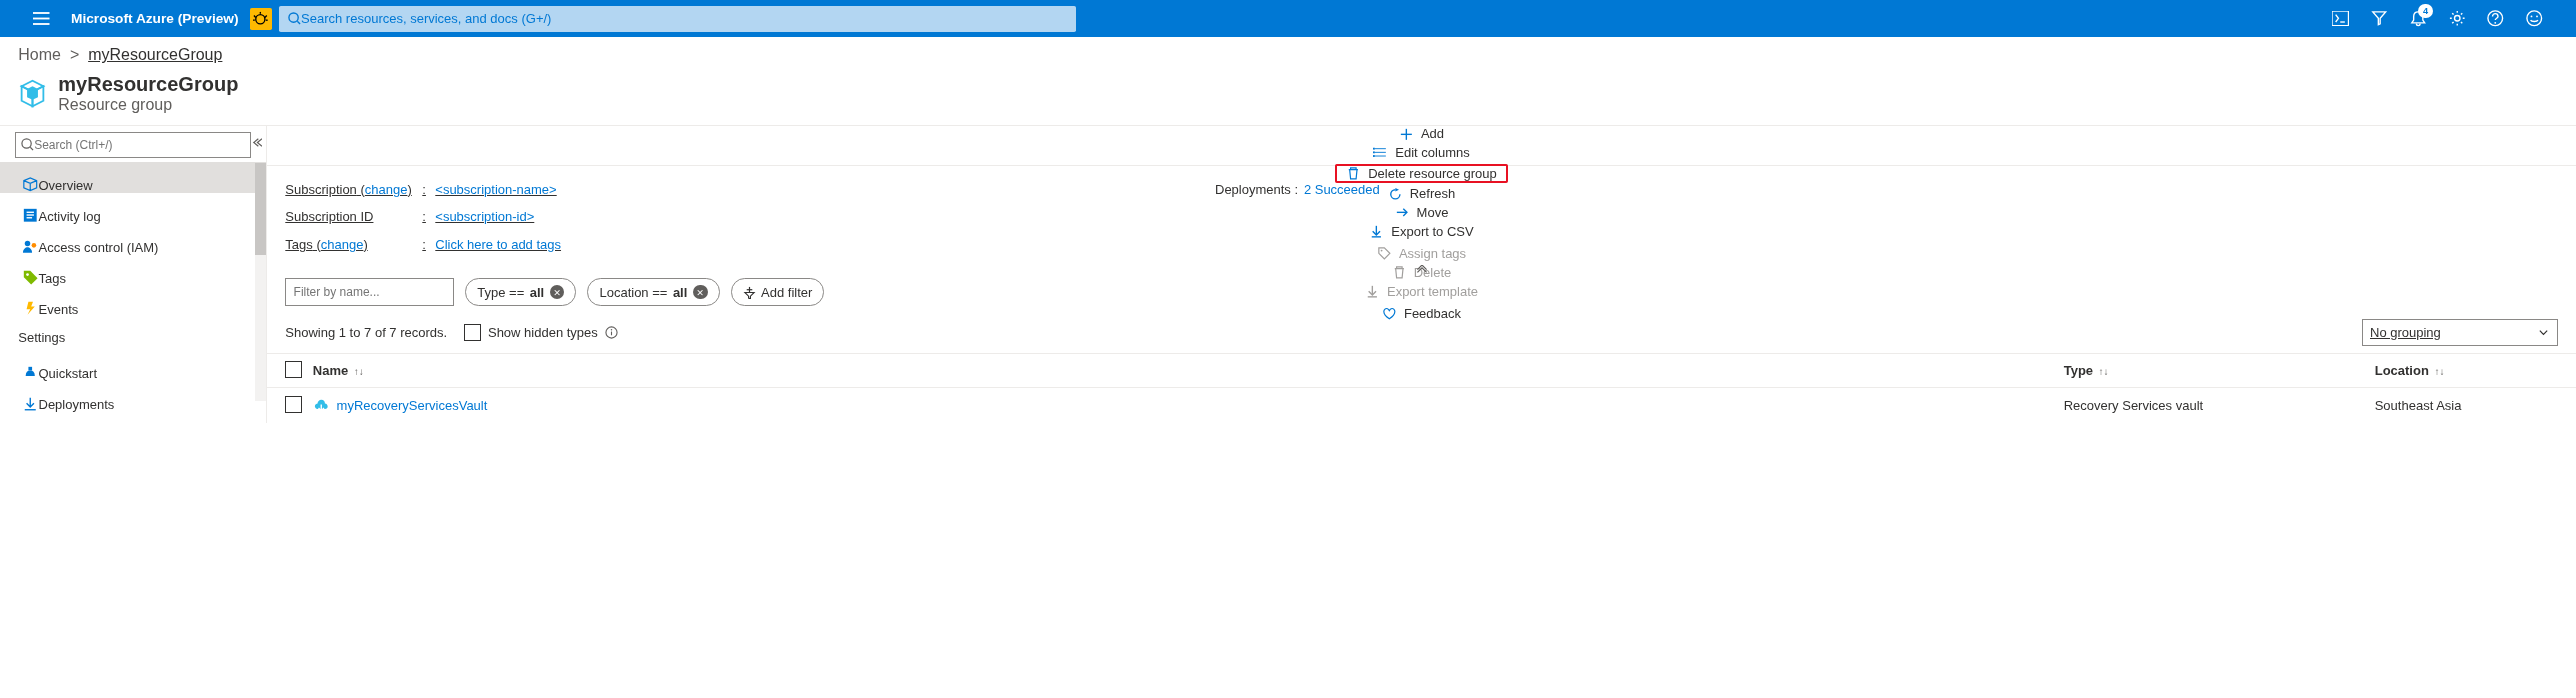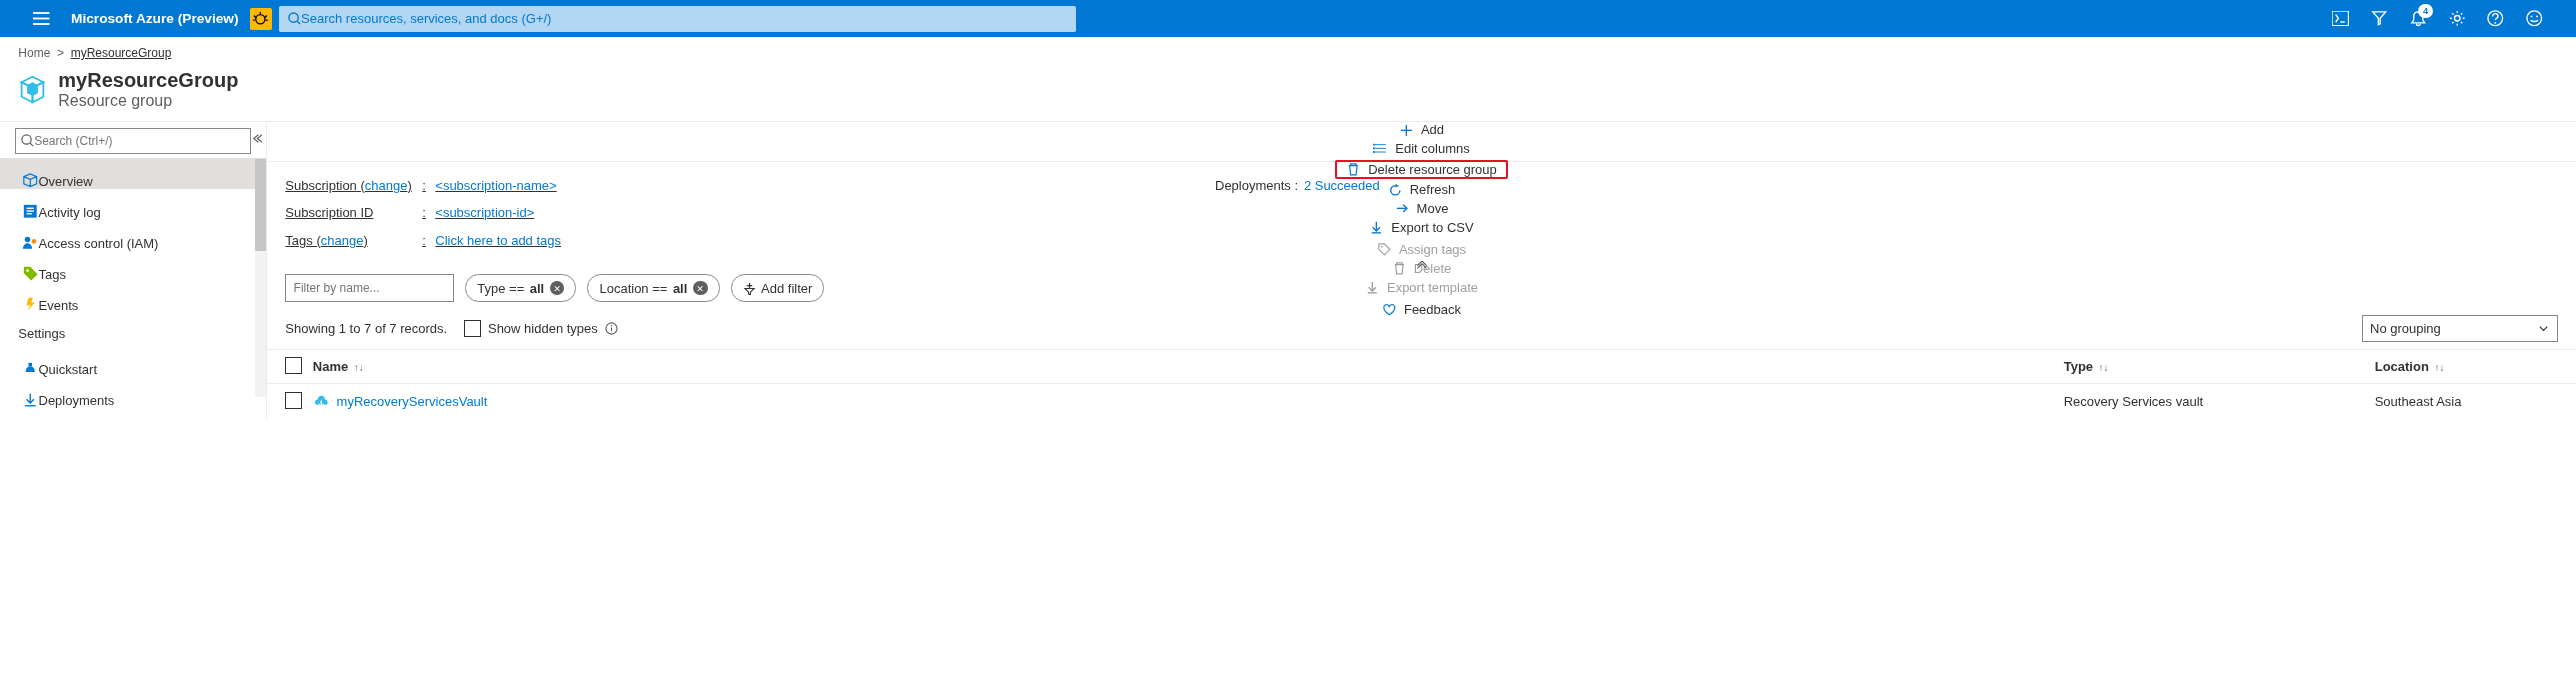--- a/index.html
+++ b/index.html
@@ -12,21 +12,21 @@
 .preview-badge { width: 22px; height: 22px; background: #ffb900; border-radius: 1.8px; display: flex; align-items: center; justify-content: center; margin-right: 7.3px; }
 .search-box { flex: 1; max-width: 797px; height: 26px; background: #b3d6f2; border-radius: 1.8px; display: flex; align-items: center; padding: 0 9.2px; }
 .search-box input { flex: 1; border: none; background: transparent; outline: none; font-size: 13px; color: #0078d4; }
 .search-box input::placeholder { color: #0078d4; }
 .hdr-spacer { flex: 1; }
 .hdr-icons { display: flex; align-items: center; gap: 1.8px; }
 .hdr-icon-btn { width: 37px; height: 37px; display: flex; align-items: center; justify-content: center; cursor: pointer; position: relative; }
 .notif-badge { position: absolute; top: 3.7px; right: 3.7px; background: #fff; color: #0078d4; border-radius: 50%; width: 14.7px; height: 14.7px; font-size: 9.2px; font-weight: 600; display: flex; align-items: center; justify-content: center; }
 
 
-.breadcrumb { padding: 9.2px 18.3px 5.5px; font-size: 12px; color: #605e5c; }
+.breadcrumb { padding: 9.2px 18.3px 5.5px; font-size: 16px; color: #605e5c; }
 .breadcrumb a { color: #605e5c; text-decoration: none; }
 .breadcrumb .current { color: #323130; text-decoration: underline; }
 
 
 .page-title-row { display: flex; align-items: center; padding: 3.7px 18.3px 11px; gap: 11px; }
 .rg-icon { width: 29px; height: 29px; }
 .page-title h1 { font-size: 20px; font-weight: 600; color: #323130; }
 .page-title .sub { font-size: 16px; color: #605e5c; }
 
 
@@ -61,21 +61,21 @@
 .ess-collapse { position: absolute; left: 50%; bottom: -7.3px; transform: translateX(-50%); cursor: pointer; }
 
 .filter-row { display: flex; align-items: center; gap: 11px; padding: 11px 18.3px 5.5px; }
 .filter-input { width: 169px; height: 27.5px; border: 0.9px solid #8a8886; padding: 0 7.3px; font-size: 12px; }
 .pill { height: 27.5px; border: 0.9px solid #8a8886; border-radius: 13.7px; display: flex; align-items: center; padding: 0 11px; gap: 5.5px; cursor: pointer; }
 .pill .x { width: 14.7px; height: 14.7px; border-radius: 50%; background: #605e5c; color: #fff; font-size: 9.2px; display: flex; align-items: center; justify-content: center; }
 .pill b { font-weight: 600; }
 
 .count-row { display: flex; align-items: center; padding: 7.3px 18.3px; gap: 17px; }
 .checkbox { width: 16.5px; height: 16.5px; border: 0.9px solid #323130; display: inline-block; }
-.grouping-select { margin-left: auto; width: 196px; height: 27.5px; border: 0.9px solid #8a8886; display: flex; align-items: center; padding: 0 7.3px; justify-content: space-between; cursor: pointer; }
+.grouping-select { margin-left: auto; width: 196px; height: 27.5px; border: 0.9px solid #8a8886; display: flex; align-items: center; padding: 0 7.3px; justify-content: space-between; cursor: pointer; text-decoration: underline; }
 
 .table-head-row { display: flex; align-items: center; height: 35px; padding: 0 18.3px; border-top: 0.9px solid #edebe9; border-bottom: 0.9px solid #edebe9; font-weight: 600; }
 .col-chk { width: 27.5px; }
 .col-name { flex: 1; }
 .col-type { width: 311px; }
 .col-loc { width: 183px; }
 .sort-arrows { margin-left: 5.5px; color: #605e5c; font-size: 10px; }
 
 .table-row { display: flex; align-items: center; height: 35px; padding: 0 18.3px; }
 .res-link { color: #0078d4; cursor: pointer; display: flex; align-items: center; gap: 7.3px; }

